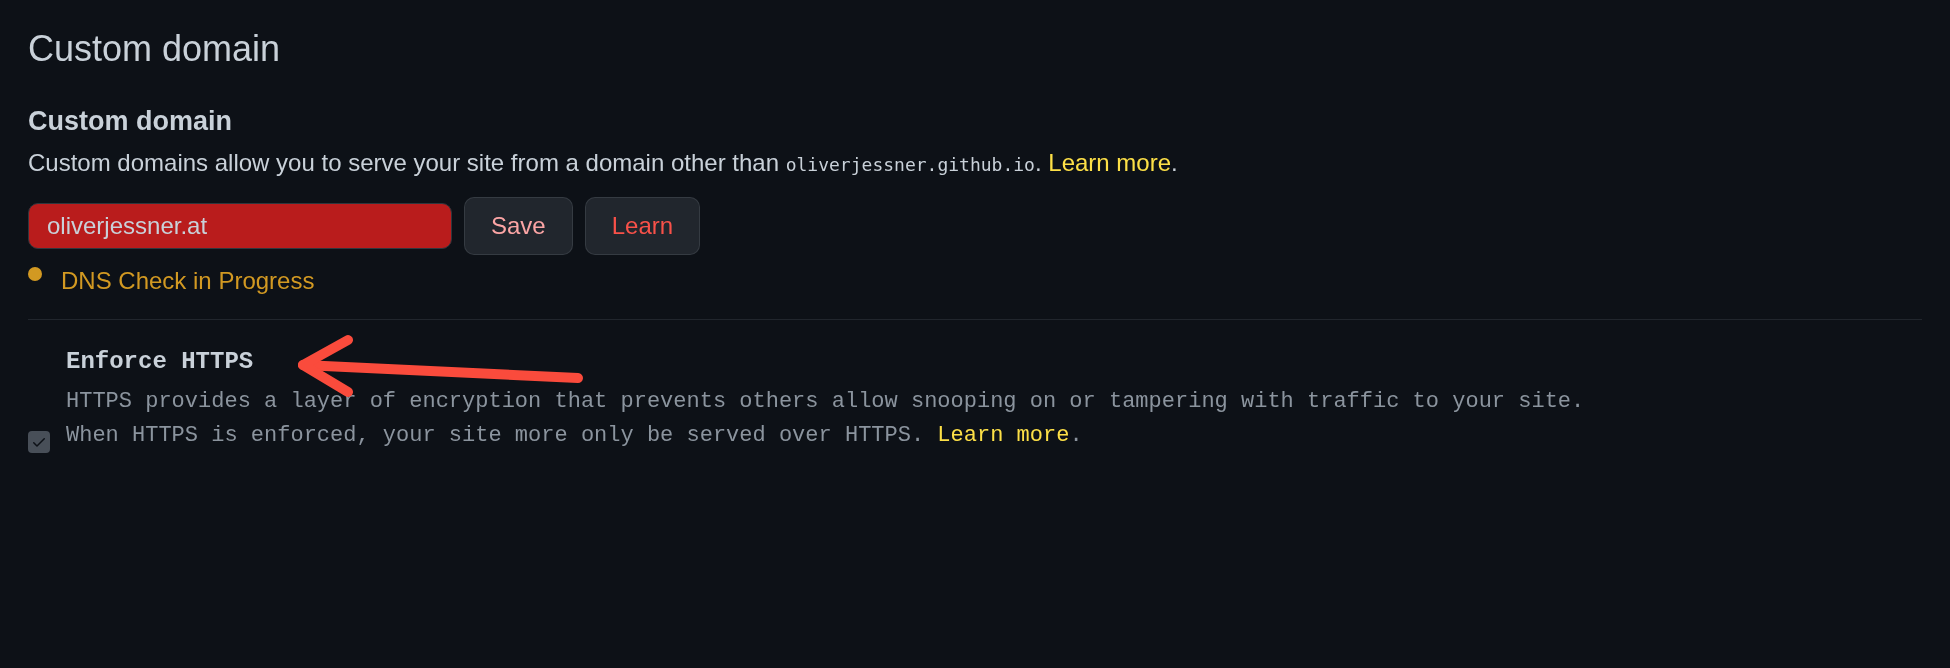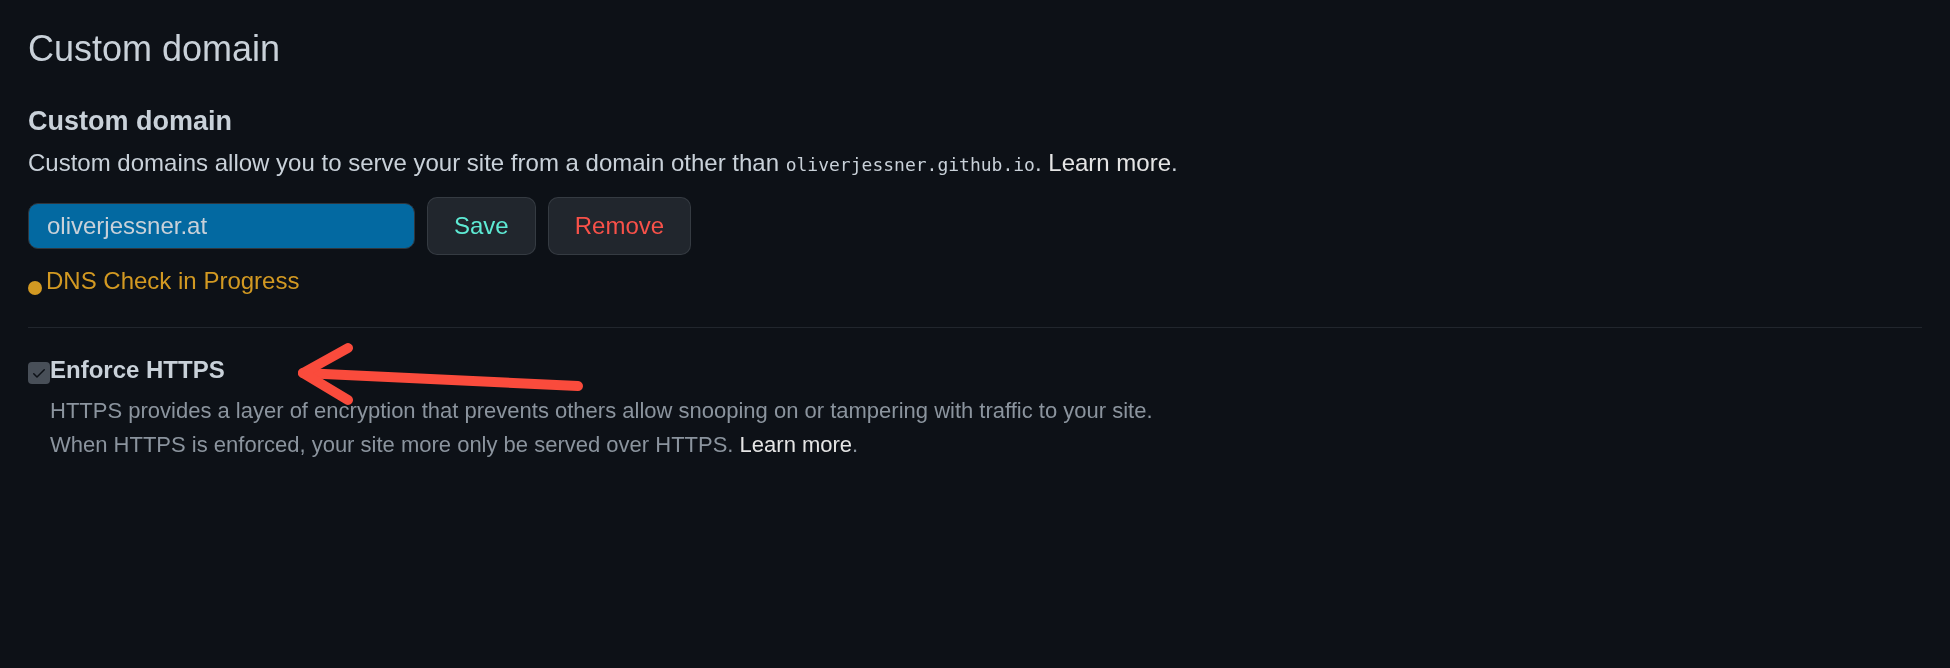--- a/index.html
+++ b/index.html
@@ -32,83 +32,85 @@
       font-size: 24px;
       color: #c9d1d9;
       line-height: 1.5;
       margin-bottom: 16px;
     }
     .description .mono {
       font-family: ui-monospace, SFMono-Regular, "SF Mono", Menlo, Consolas, monospace;
       font-size: 18px;
     }
     .link {
-      color: #e5e5e5;
+      color: #fde047;
       text-decoration: none;
       cursor: pointer;
     }
     .input-row {
       display: flex;
       gap: 12px;
       align-items: center;
       margin-bottom: 12px;
     }
     .domain-input {
-      background-color: #0369a1;
+      background-color: #b91c1c;
       border: 1px solid #30363d;
       border-radius: 10px;
       padding: 8px 18px;
       font-size: 24px;
       color: #c9d1d9;
-      width: 387px;
+      width: 424px;
       outline: none;
     }
     .btn {
       border-radius: 10px;
       padding: 14px 26px;
       font-size: 24px;
       font-weight: 500;
       cursor: pointer;
       border: 1px solid rgba(240,246,252,0.1);
     }
     .btn-save {
       background-color: #21262d;
-      color: #5eead4;
+      color: #fca5a5;
       cursor: default;
     }
     .btn-remove {
       background-color: #21262d;
       color: #f85149;
     }
     .status-row {
       display: flex;
-      align-items: flex-end;
-      gap: 4px;
-      margin-bottom: 32px;
+      align-items: flex-start;
+      gap: 19px;
+      margin-bottom: 24px;
     }
     .status-dot {
       width: 14px;
       height: 14px;
       background-color: #d29922;
       border-radius: 50%;
       display: inline-block;
     }
     .status-text {
       color: #d29922;
       font-size: 24px;
     }
     .divider {
       border: none;
       border-top: 1px solid #21262d;
       margin-bottom: 28px;
     }
     .https-section {
       display: flex;
-      align-items: flex-start;
+      align-items: flex-end;
+      gap: 16px;
       position: relative;
+      font-family: Liberation Mono, monospace;
     }
     .checkbox-wrap {
       margin-top: 6px;
       width: 22px;
       height: 22px;
       border-radius: 4px;
       background-color: #484f58;
       display: flex;
       align-items: center;
       justify-content: center;
@@ -149,21 +151,21 @@
 
 <div class="sub-title">Custom domain</div>
 
 <p class="description">
   <span>Custom domains allow you to serve your site from a domain other than </span><span class="mono">oliverjessner.github.io</span><span>. </span><a class="link">Learn more</a><span>.</span>
 </p>
 
 <div class="input-row">
   <input type="text" class="domain-input" value="oliverjessner.at" style="">
   <button class="btn btn-save">Save</button>
-  <button class="btn btn-remove">Remove</button>
+  <button class="btn btn-remove">Learn</button>
 </div>
 
 <div class="status-row">
   <span class="status-dot"></span>
   <span class="status-text">DNS Check in Progress</span>
 </div>
 
 <hr class="divider">
 
 <div class="https-section">

